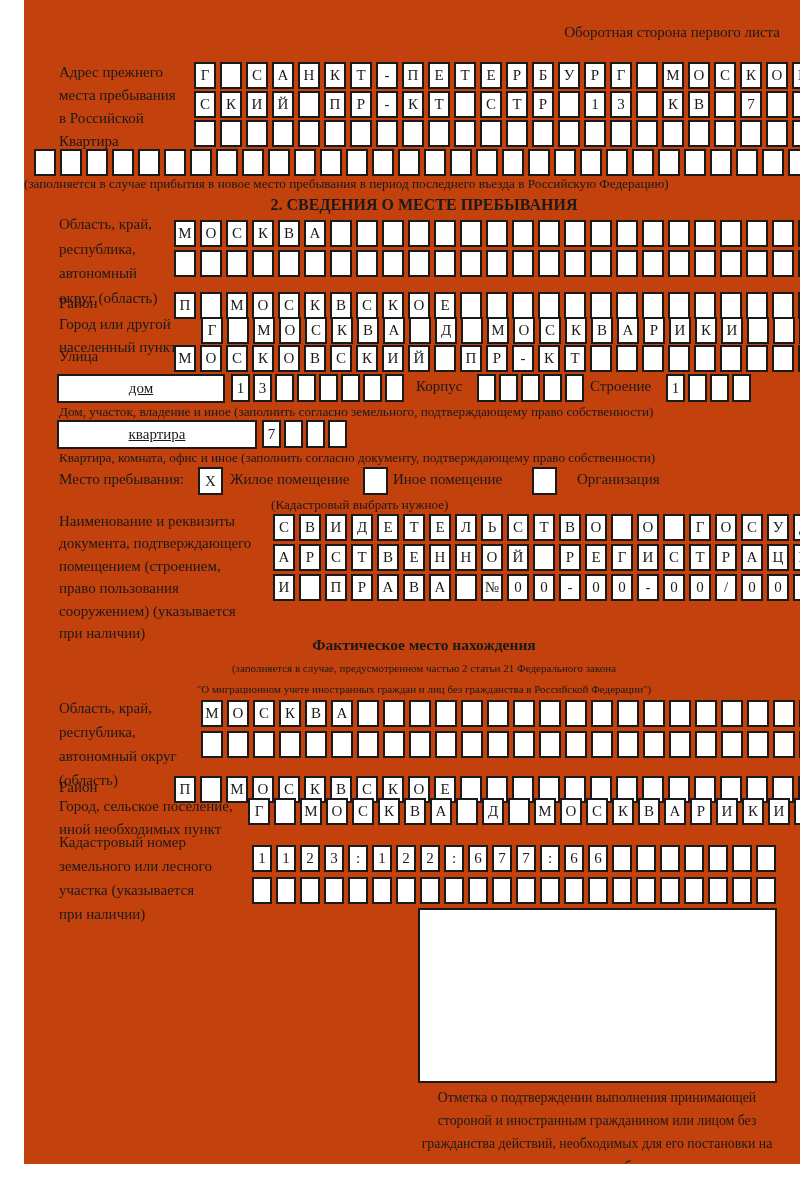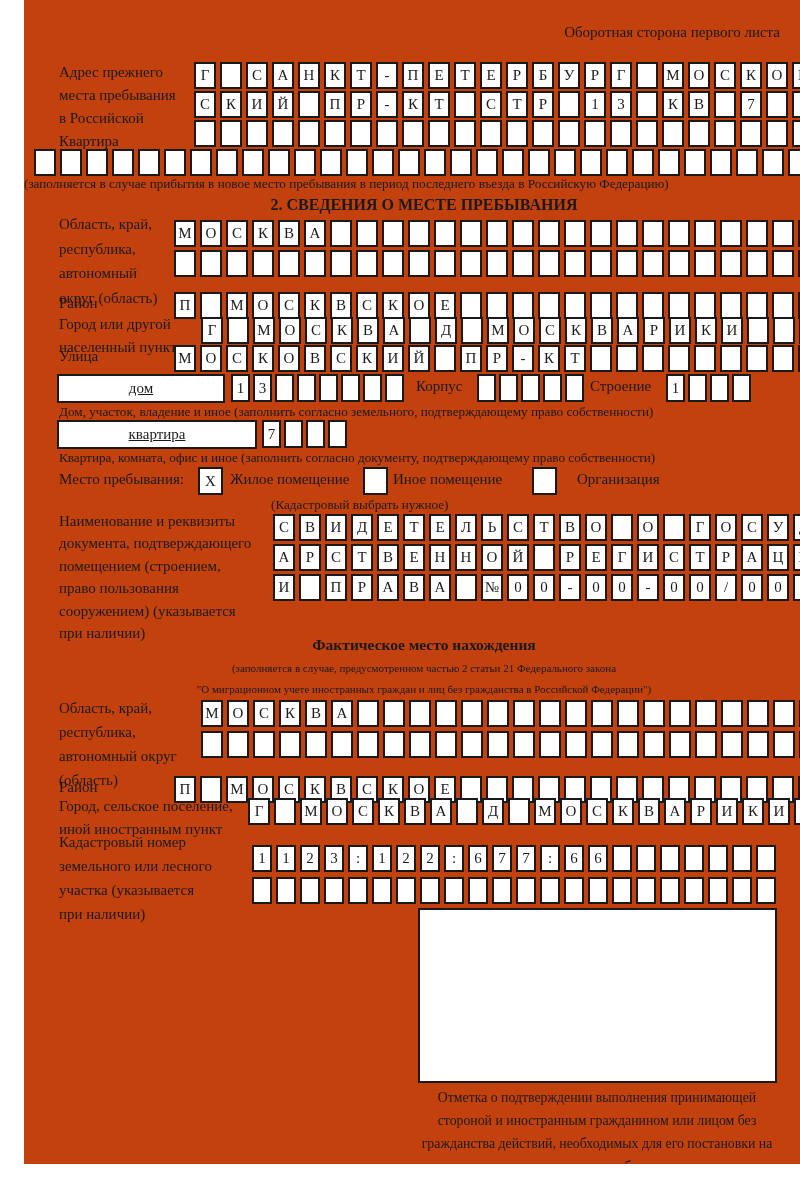--- a/index.html
+++ b/index.html
@@ -568,21 +568,21 @@
       <div class="cb"></div>
       <div class="cb"></div>
       <div class="cb"></div>
       <div class="cb"></div>
       <div class="cb"></div>
       <div class="cb"></div>
     </div>
 
   <div id="gorod2-label" class="lbl">
     <div>Город, сельское поселение,</div>
-    <div>иной иностранным пункт</div>
+    <div>иной необходимых пункт</div>
   </div>
   <div id="row-gorod2" class="boxrow">
       <div class="cb">Г</div>
       <div class="cb"></div>
       <div class="cb">М</div>
       <div class="cb">О</div>
       <div class="cb">С</div>
       <div class="cb">К</div>
       <div class="cb">В</div>
       <div class="cb">А</div>

